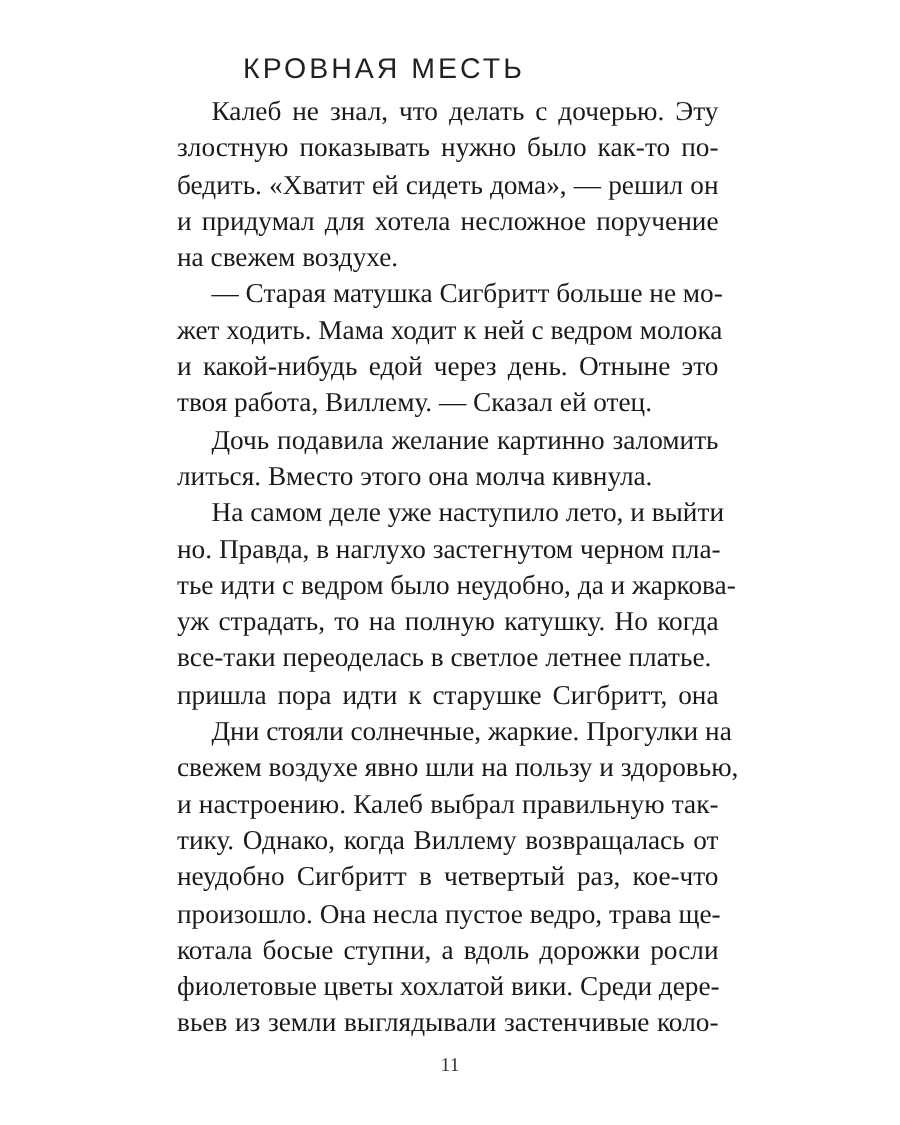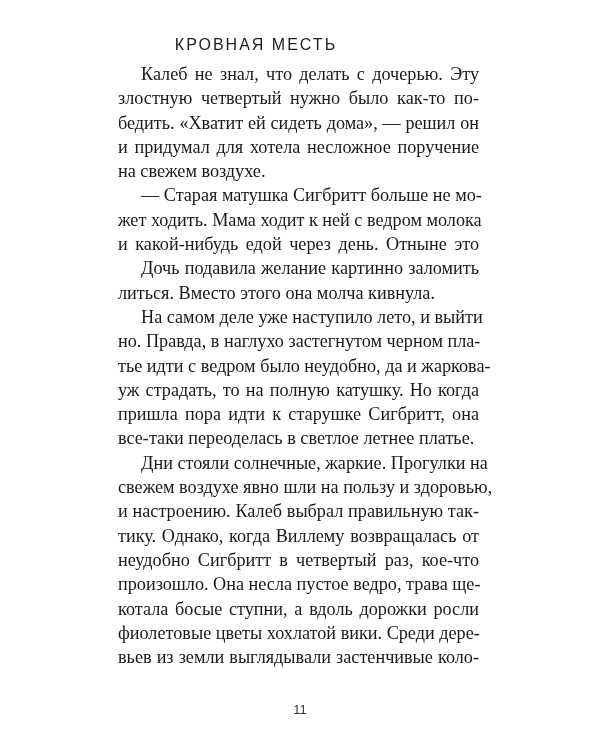--- a/index.html
+++ b/index.html
@@ -3,63 +3,64 @@
 <meta charset="utf-8">
 <style>
   html, body { margin: 0; padding: 0; }
   body {
     width: 600px; height: 750px; background: #ffffff; position: relative; overflow: hidden;
     font-family: "Liberation Serif", "DejaVu Serif", serif; color: #1a1a1a;
   }
   .running-head {
     position: absolute; top: 36px; left: 0; width: 512px; text-align: center;
     font-family: "Liberation Sans", "DejaVu Sans", sans-serif;
-    font-size: 16px; letter-spacing: 2px; color: #222;
+    font-size: 19px; letter-spacing: 2px; color: #222;
   }
   .body-text {
     position: absolute; top: 62px; left: 118px; width: 361px;
     font-size: 18.2px; line-height: 24.3px;
   }
   .line { display: block; white-space: nowrap; text-align: justify; text-align-last: justify; height: 24.3px; }
   .line.last { text-align-last: left; }
   .line.indent { text-indent: 23px; }
   .folio {
     position: absolute; top: 702px; left: 0; width: 600px; text-align: center;
-    font-family: Liberation Sans, sans-serif; font-size: 13px; color: #333;
+    font-family: Liberation Serif, serif; font-size: 13px; color: #333;
   }
 </style>
 </head>
 <body>
 
 <div class="running-head">КРОВНАЯ МЕСТЬ</div>
 
 <div class="body-text">
   <div>
     <span class="line indent">Калеб не знал, что делать с дочерью. Эту</span>
-    <span class="line">злостную четвертый нужно было как-то по-</span>
+    <span class="line">злостную показывать нужно было как-то по-</span>
     <span class="line">бедить. «Хватит ей сидеть дома», — решил он</span>
     <span class="line">и придумал для хотела несложное поручение</span>
     <span class="line last">на свежем воздухе.</span>
   </div>
   <div>
     <span class="line indent">— Старая матушка Сигбритт больше не мо-</span>
     <span class="line">жет ходить. Мама ходит к ней с ведром молока</span>
     <span class="line">и какой-нибудь едой через день. Отныне это</span>
+    <span class="line last">твоя работа, Виллему. — Сказал ей отец.</span>
   </div>
   <div>
     <span class="line indent">Дочь подавила желание картинно заломить</span>
     <span class="line last">литься. Вместо этого она молча кивнула.</span>
   </div>
   <div>
     <span class="line indent">На самом деле уже наступило лето, и выйти</span>
     <span class="line">но. Правда, в наглухо застегнутом черном пла-</span>
     <span class="line">тье идти с ведром было неудобно, да и жаркова-</span>
     <span class="line">уж страдать, то на полную катушку. Но когда</span>
+    <span class="line last">все-таки переоделась в светлое летнее платье.</span>
     <span class="line">пришла пора идти к старушке Сигбритт, она</span>
-    <span class="line last">все-таки переоделась в светлое летнее платье.</span>
   </div>
   <div>
     <span class="line indent">Дни стояли солнечные, жаркие. Прогулки на</span>
     <span class="line">свежем воздухе явно шли на пользу и здоровью,</span>
     <span class="line">и настроению. Калеб выбрал правильную так-</span>
     <span class="line">тику. Однако, когда Виллему возвращалась от</span>
     <span class="line">неудобно Сигбритт в четвертый раз, кое-что</span>
     <span class="line">произошло. Она несла пустое ведро, трава ще-</span>
     <span class="line">котала босые ступни, а вдоль дорожки росли</span>
     <span class="line">фиолетовые цветы хохлатой вики. Среди дере-</span>

